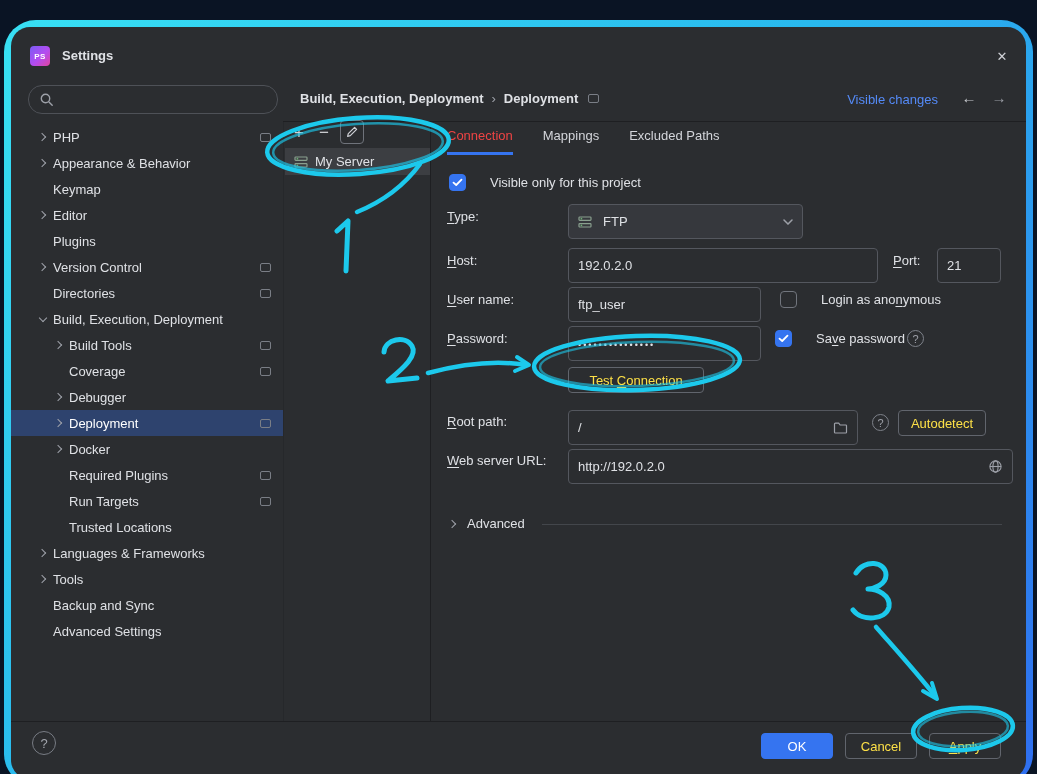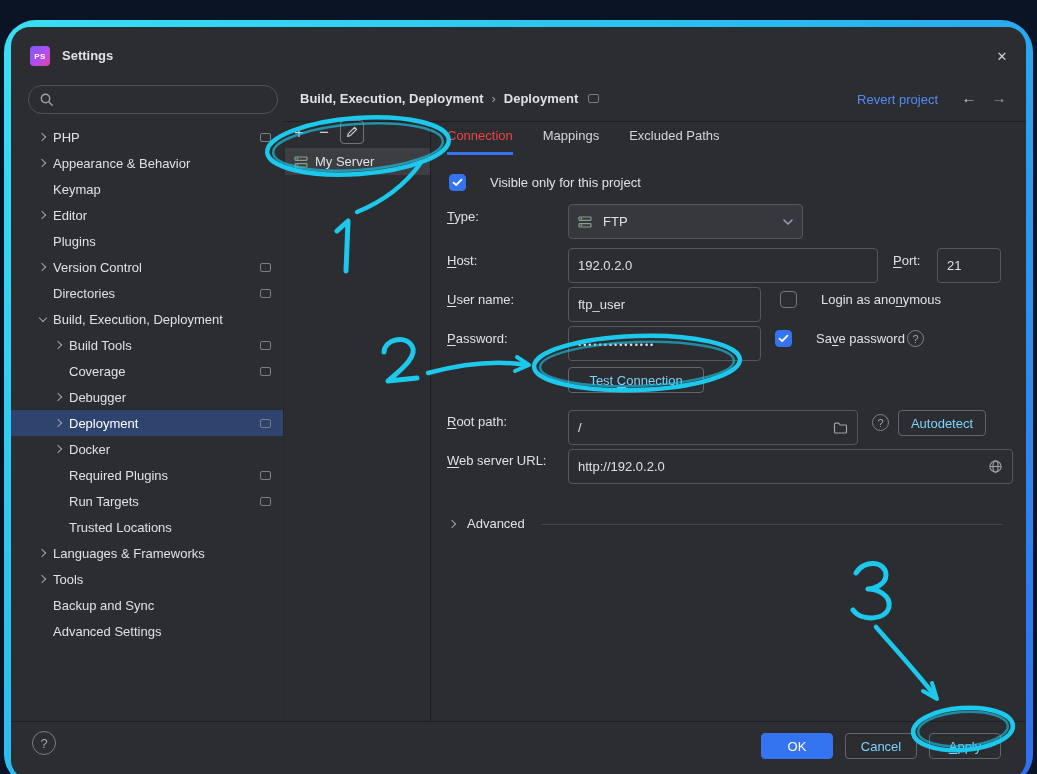--- a/index.html
+++ b/index.html
@@ -58,21 +58,21 @@
   
   .flabel{position:absolute;font-size:13px;color:#dfe1e5;white-space:nowrap}
   .field{position:absolute;height:35px;border:1px solid #54575e;border-radius:4px;background:#2b2d30;box-sizing:border-box;
     display:flex;align-items:center;gap:11px;padding:0 9px;white-space:nowrap}
   .field.combo{background:#36383d}
   .mla{margin-left:auto}
   .pwd{font-size:9px;letter-spacing:2px;padding-top:3px}
   .cbrow{position:absolute;display:flex;align-items:center;gap:24px}
   .cb{width:17px;height:17px;border:1.6px solid #71757d;border-radius:4px;box-sizing:border-box;display:flex;align-items:center;justify-content:center;flex:none}
   .cb.on{background:#3574f0;border-color:#3574f0}
-  .btn{position:absolute;height:26px;border:1px solid #61656d;border-radius:4px;background:transparent;color:#7dd3fc;
+  .btn{position:absolute;height:26px;border:1px solid #61656d;border-radius:4px;background:transparent;color:#fde047;
     display:flex;align-items:center;justify-content:center;box-sizing:border-box;font-size:13px}
   .btn.primary{background:#3574f0;border-color:#3574f0;color:#fff}
   .help{width:17px;height:17px;border:1.4px solid #7e828a;border-radius:50%;color:#9da0a8;font-size:11px;
     display:flex;align-items:center;justify-content:center;box-sizing:border-box;position:absolute}
   .adv{position:absolute;left:437px;top:489px;display:flex;align-items:center;gap:9px}
   .adv-rule{position:absolute;left:531px;top:497px;width:460px;height:1px;background:#43464b}
   .helpbtn{position:absolute;left:21px;top:704px;width:24px;height:24px;border-radius:50%;border:1.6px solid #787c84;
     color:#a3a6ad;display:flex;align-items:center;justify-content:center;font-size:13px;box-sizing:border-box}
   .annotations{position:absolute;left:0;top:0;pointer-events:none;z-index:40}
   u{text-underline-offset:2px}
@@ -99,21 +99,21 @@
     <div class="div" style="left:419px;top:94px;width:1px;height:600px"></div>
     <div class="div" style="left:272px;top:94px;width:743px;height:1px"></div>
     <div class="div" style="left:0;top:694px;width:1015px;height:1px"></div>
 
     <div class="crumbs">
       <span>Build, Execution, Deployment</span>
       <span class="crumb-sep">›</span>
       <span>Deployment</span>
       <span class="mod inline"></span>
     </div>
-    <a class="revert">Revert project</a>
+    <a class="revert">Visible changes</a>
     <div class="nav" style="right:48px">←</div>
     <div class="nav" style="right:18px;color:#9b9ea6">→</div>
 
     <div class="tree">
       <div class="trow i0">
           <span class="chev c"></span>
           <span>PHP</span>
           <span class="mod"></span>
         </div>
       <div class="trow i0">

